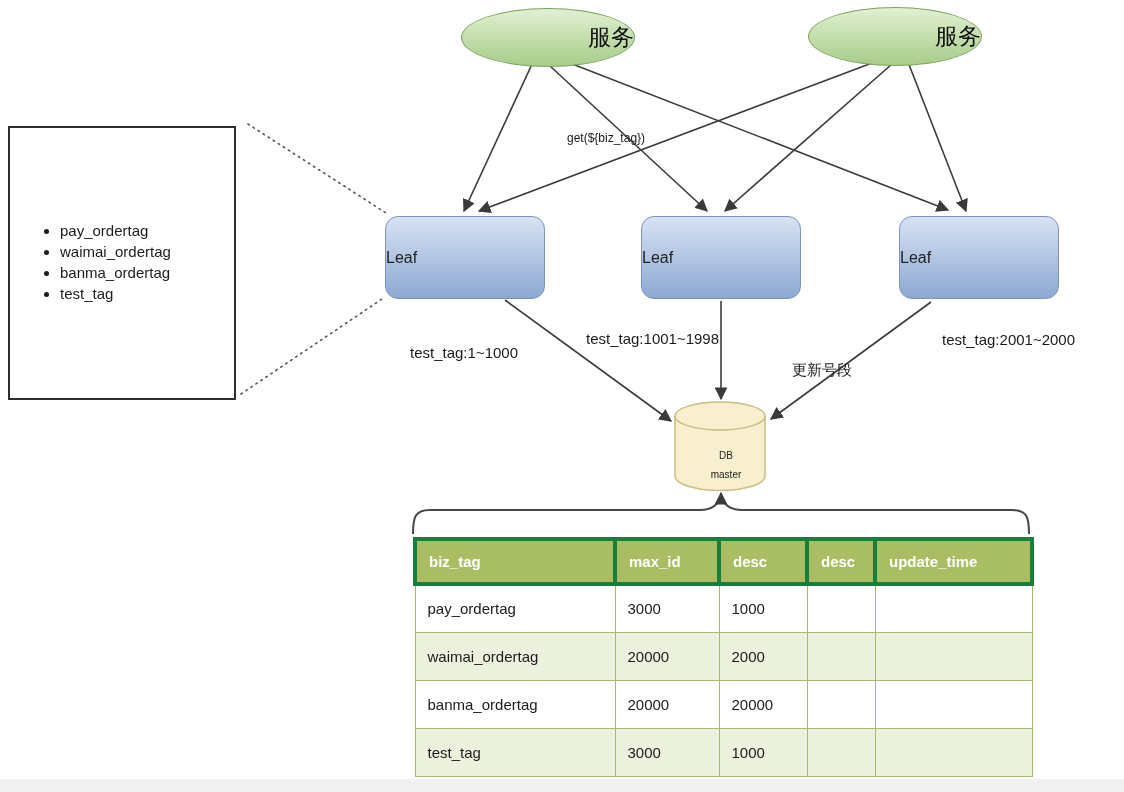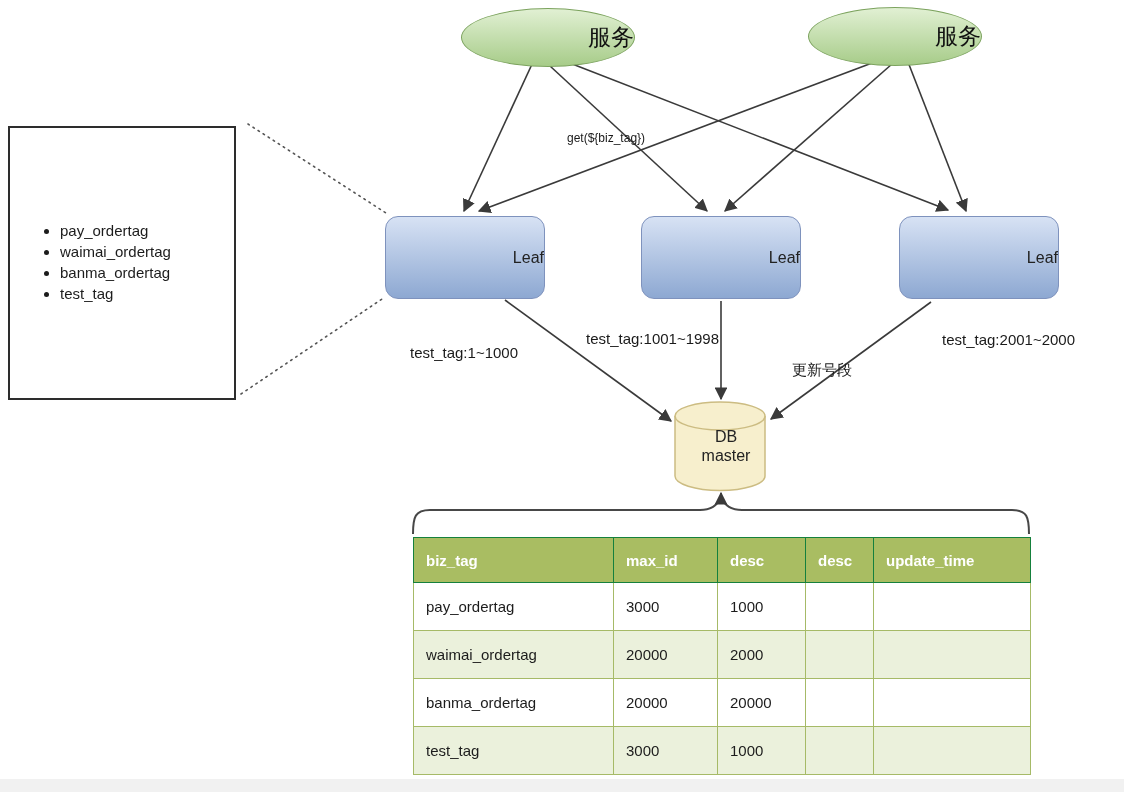--- a/index.html
+++ b/index.html
@@ -22,49 +22,49 @@
     display:flex;align-items:center;justify-content:flex-end;
     width:174px;height:59px;border-radius:50%;
     background:linear-gradient(#e1f0d3,#a7cc89);
     border:1.5px solid #7ca35e;box-sizing:border-box;
     font-size:23px;color:#111;
   }
   .service1{left:461px;top:8px;}
   .service2{left:808px;top:7px;}
   
   .leaf{
-    display:flex;align-items:center;justify-content:flex-end;
+    display:flex;align-items:center;justify-content:flex-start;
     width:160px;height:83px;border-radius:13px;
     background:linear-gradient(#d7e2f4,#8da8d2);
     border:1.5px solid #7e92bd;box-sizing:border-box;
     font-size:16px;color:#222;
   }
   .leaf1{left:385px;top:216px;}
   .leaf2{left:641px;top:216px;}
   .leaf3{left:899px;top:216px;}
   
   .db-label{
-    left:675px;top:427px;width:102px;text-align:center;
-    font-size:16px;line-height:19px;color:#222;
+    left:675px;top:446px;width:102px;text-align:center;
+    font-size:10px;line-height:19px;color:#222;
   }
   
   .edge-label{font-size:15px;color:#1a1a1a;white-space:nowrap;}
   .lbl-get{left:567px;top:131px;font-size:12px;}
   .lbl-seg1{left:410px;top:344px;}
   .lbl-seg2{left:586px;top:330px;}
   .lbl-seg3{left:942px;top:331px;}
   .lbl-upd{left:792px;top:361px;}
   
   .seg-table{
     left:413px;top:537px;border-collapse:collapse;table-layout:fixed;width:617px;
     font-size:15px;
   }
   .seg-table th{
     background:#a9bd62;color:#ffffff;font-weight:bold;text-align:left;
-    height:45px;padding:0 0 0 12px;border:1px solid #15803d;box-sizing:border-box;
+    height:45px;padding:0 0 0 12px;border:4px solid #15803d;box-sizing:border-box;
   }
   .seg-table td{
     height:48px;padding:0 0 0 12px;border:1px solid #a6ba67;
     background:#ffffff;box-sizing:border-box;color:#1c1c1c;
   }
   .seg-table tr.alt td{background:#ebf1dc;}
   .bottom-strip{left:0;top:779px;width:1124px;height:13px;background:#f1f1f1;}
   svg{position:absolute;left:0;top:0;}
   .layer1{z-index:1;}
   .layer2{z-index:2;}

